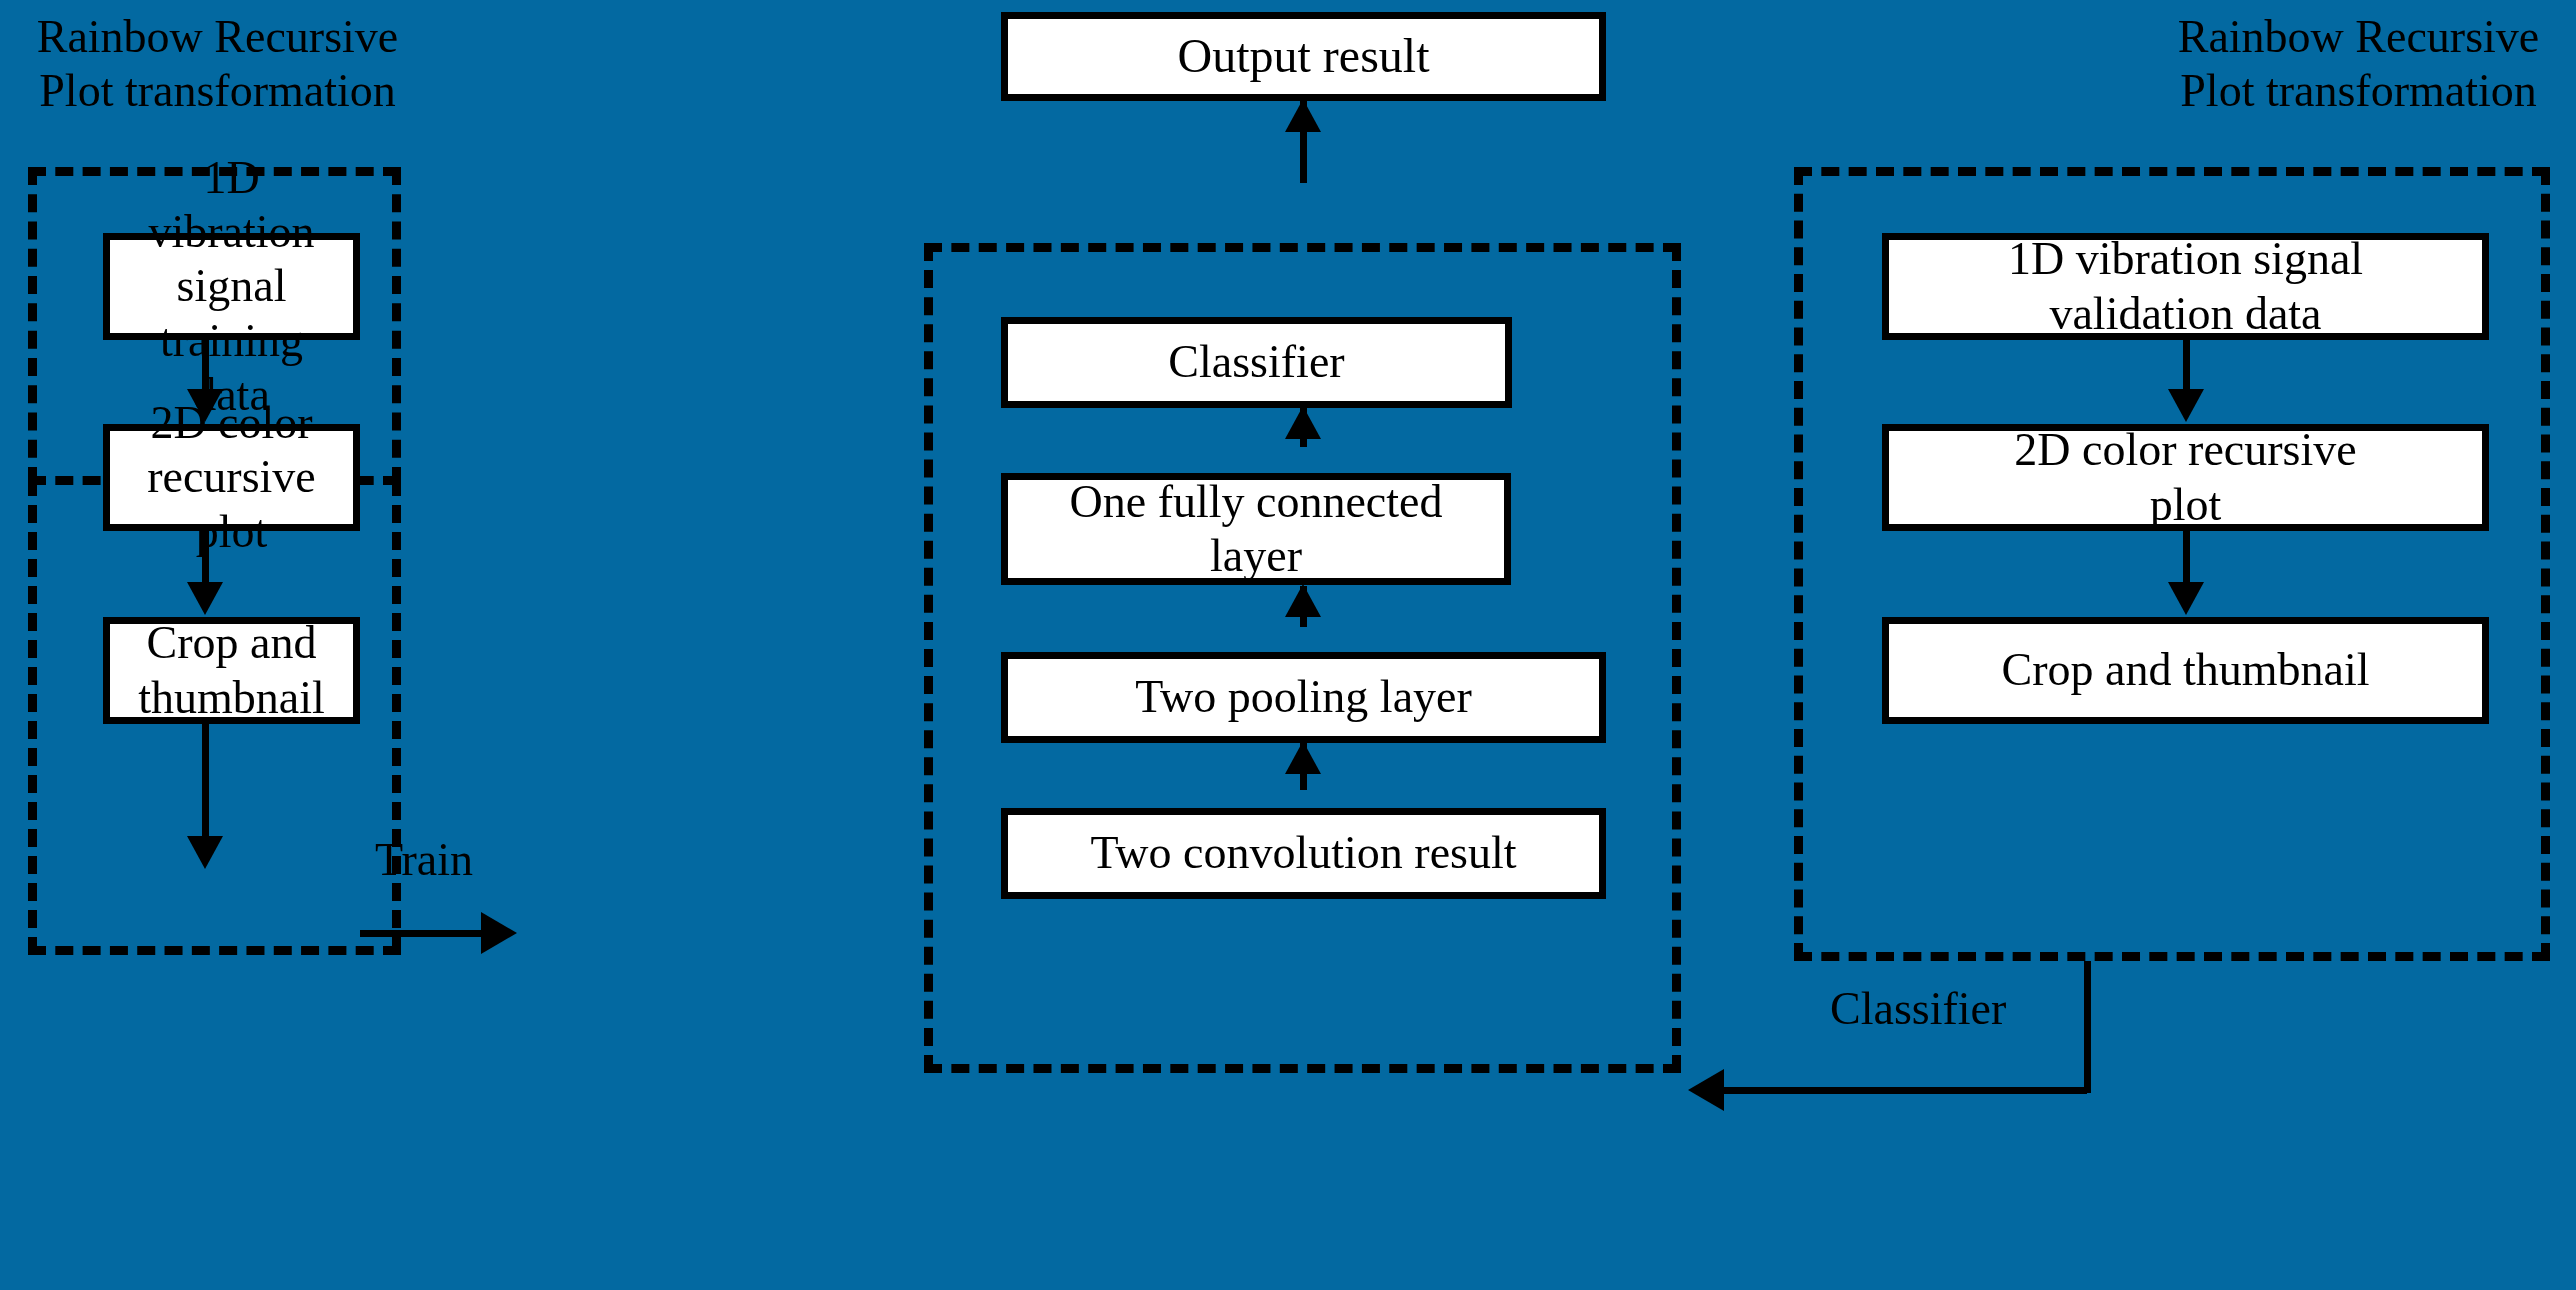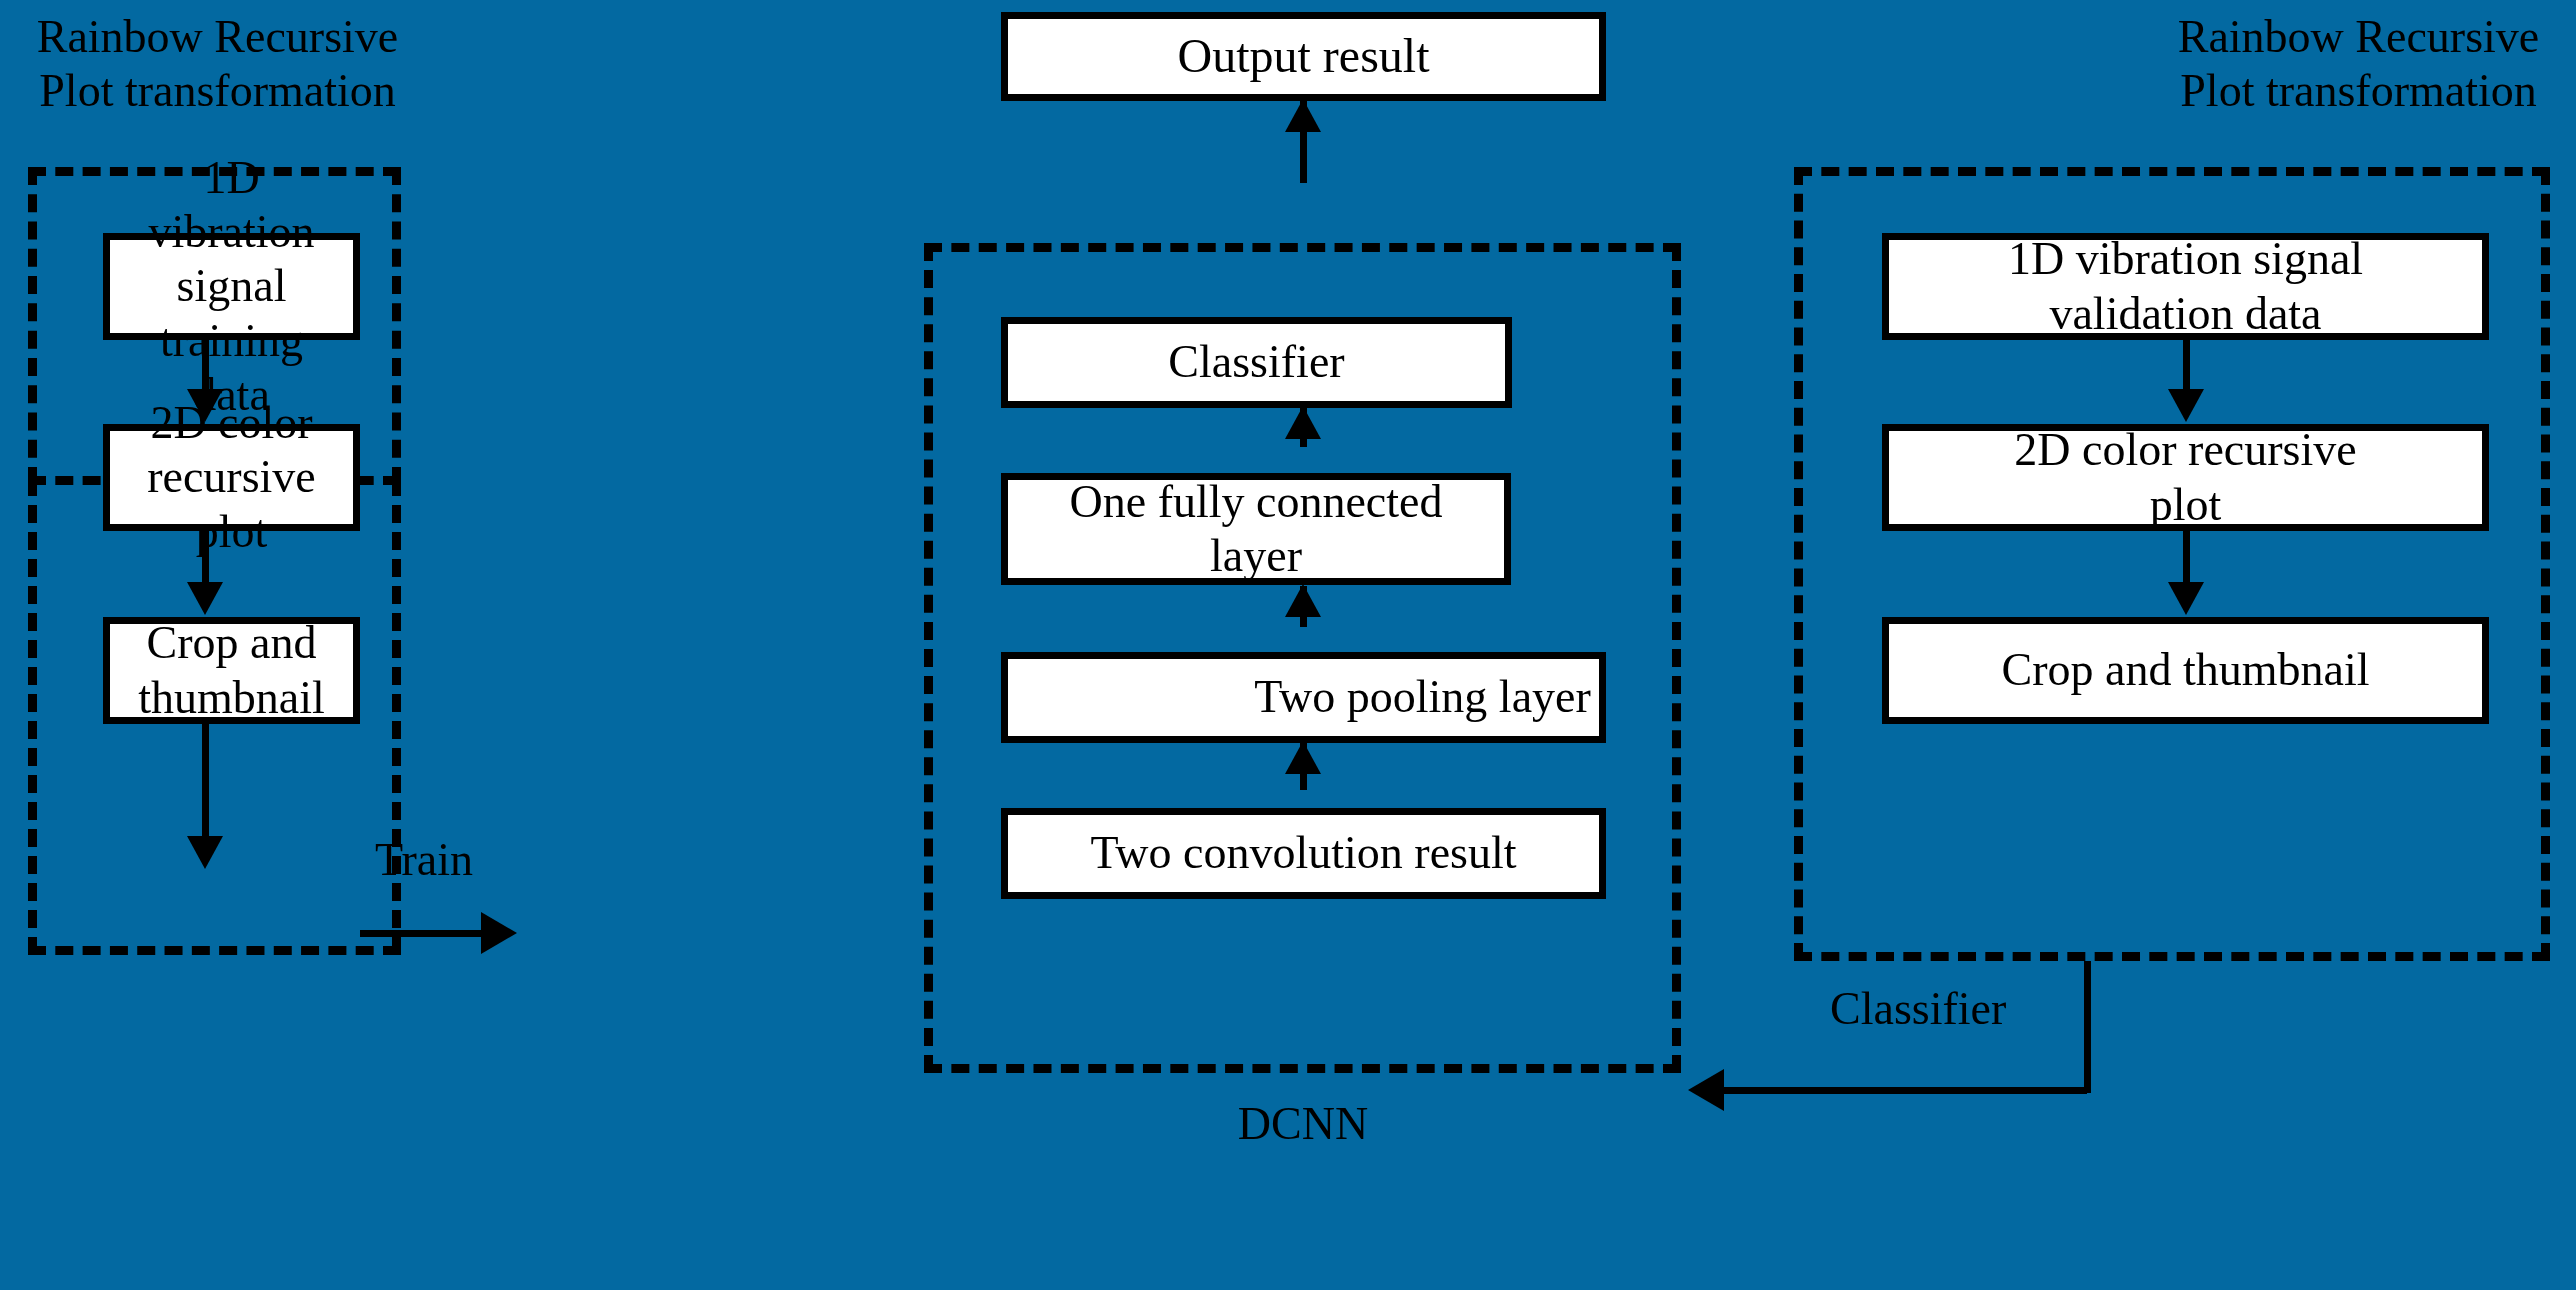--- a/index.html
+++ b/index.html
@@ -117,32 +117,31 @@
   <div class="arrowup" style="left:1285px; top:406px;"></div>
 
   <div class="box" style="left:1001px; top:473px; width:510px; height:112px;">
     <span class="lbl" style="white-space: pre-line;">One fully connected
 layer</span>
   </div>
 
   <div class="vline" style="left:1300px; top:586px; height:41px;"></div>
   <div class="arrowup" style="left:1285px; top:584px;"></div>
 
-  <div class="box" style="left:1001px; top:652px; width:605px; height:91px;text-align:right;">
+  <div class="box" style="left:1001px; top:652px; width:605px; height:91px;">
     <span class="lbl">Two pooling layer</span>
   </div>
 
   <div class="vline" style="left:1300px; top:742px; height:48px;"></div>
   <div class="arrowup" style="left:1285px; top:741px;"></div>
 
   <div class="box" style="left:1001px; top:808px; width:605px; height:91px;">
     <span class="lbl">Two convolution result</span>
   </div>
 
-  <div class="caption" style="left:1130px; top:1097px; width:346px;">DCNN</div>
 
   <div class="caption" style="left: 2169px; top: 10px; width: 379px; white-space: pre-line;">Rainbow Recursive
 Plot transformation</div>
 
   <div class="dashbox" style="left:1794px; top:167px; width:756px; height:794px;"></div>
 
   <div class="box" style="left:1882px; top:233px; width:607px; height:107px;">
     <span class="lbl" style="white-space: pre-line;">1D vibration signal
 validation data</span>
   </div>

